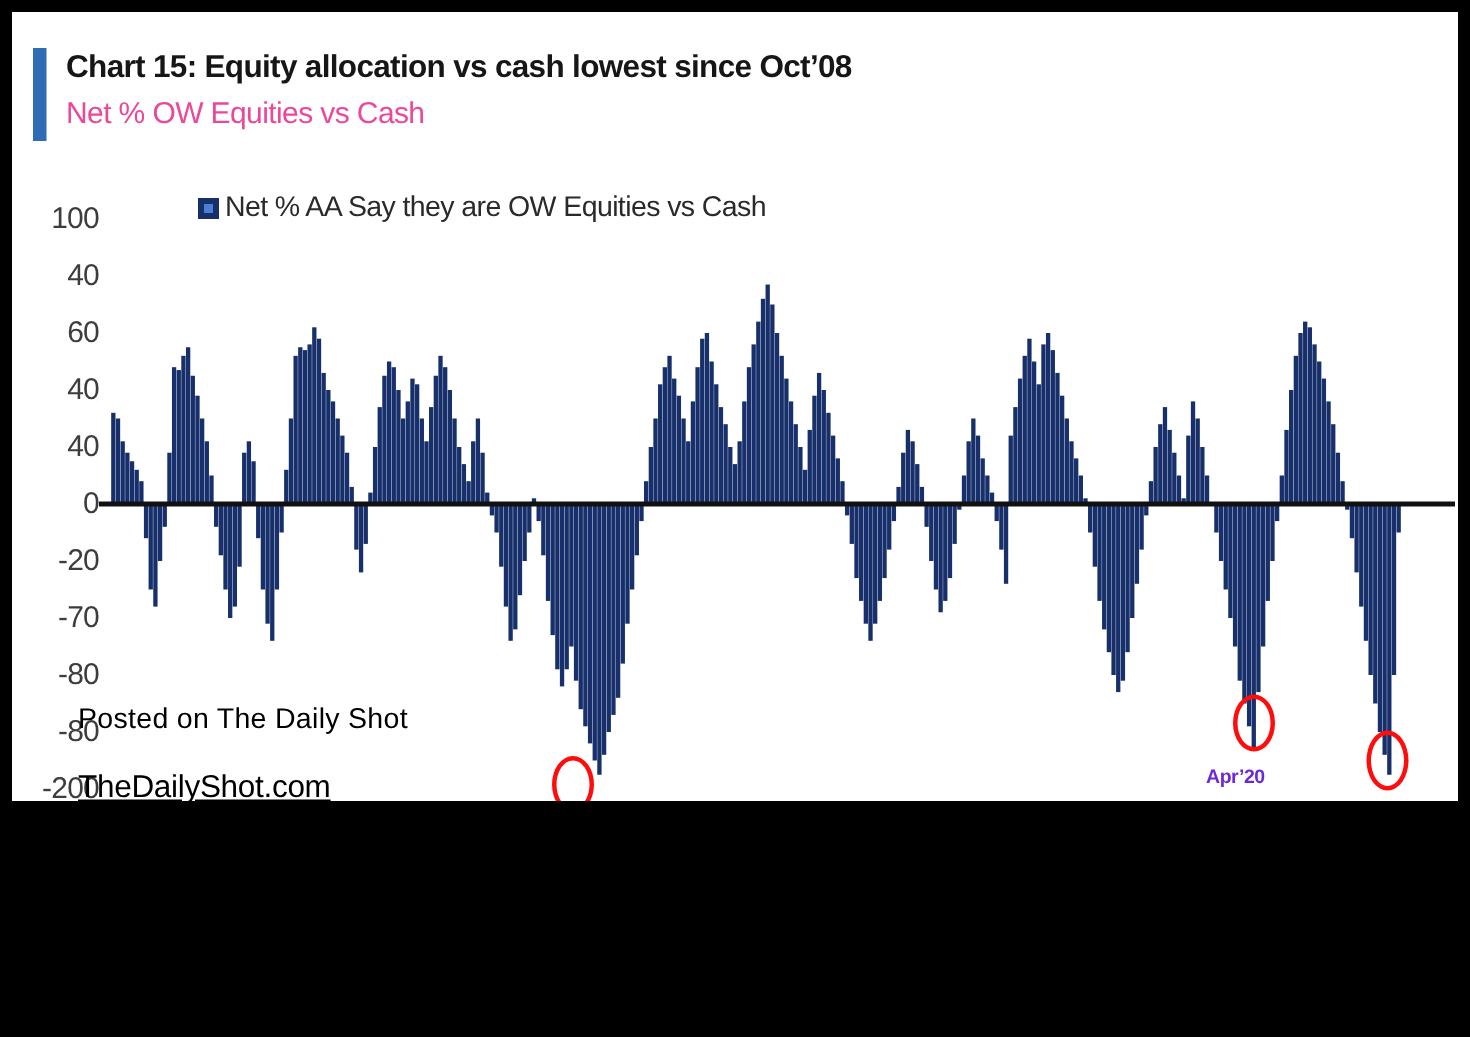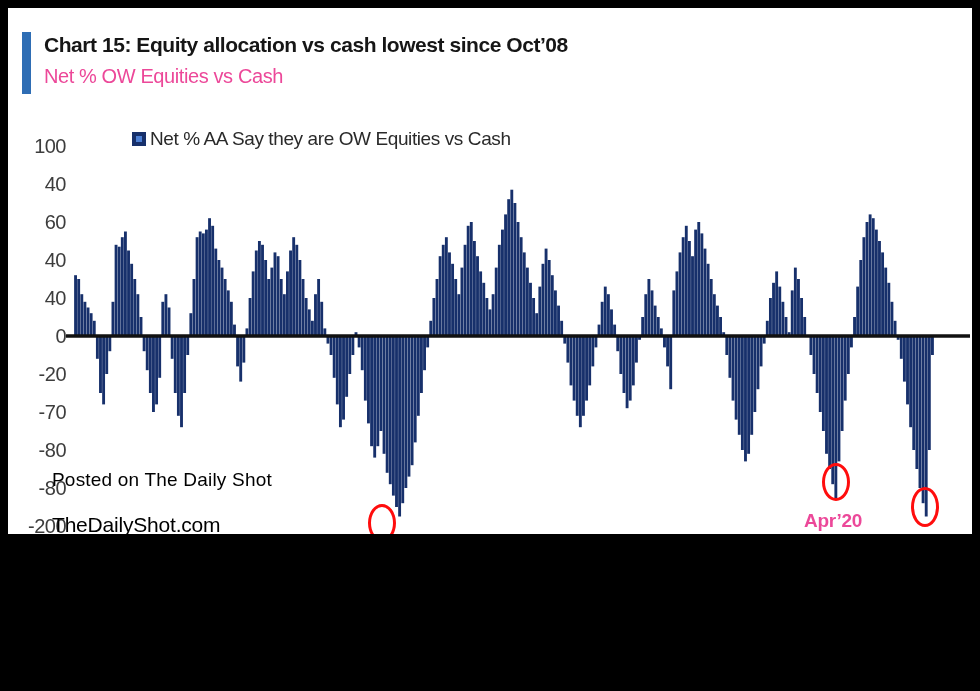--- a/index.html
+++ b/index.html
@@ -132,22 +132,22 @@
   }
   
   .annot-ellipse {
     position: absolute;
     border: 3px solid #FF0D0D;
     border-radius: 50%;
     background: transparent;
   }
   #annot-label-apr20 {
     position: absolute;
-    color: #ec4899;
-    font-size: 19px;
+    color: #6d28d9;
+    font-size: 13px;
     font-weight: bold;
     font-family: "Liberation Sans", sans-serif;
     white-space: nowrap;
     letter-spacing: -0.3px;
   }
 </style>
 </head>
 <body>
 
 <div id="frame">

